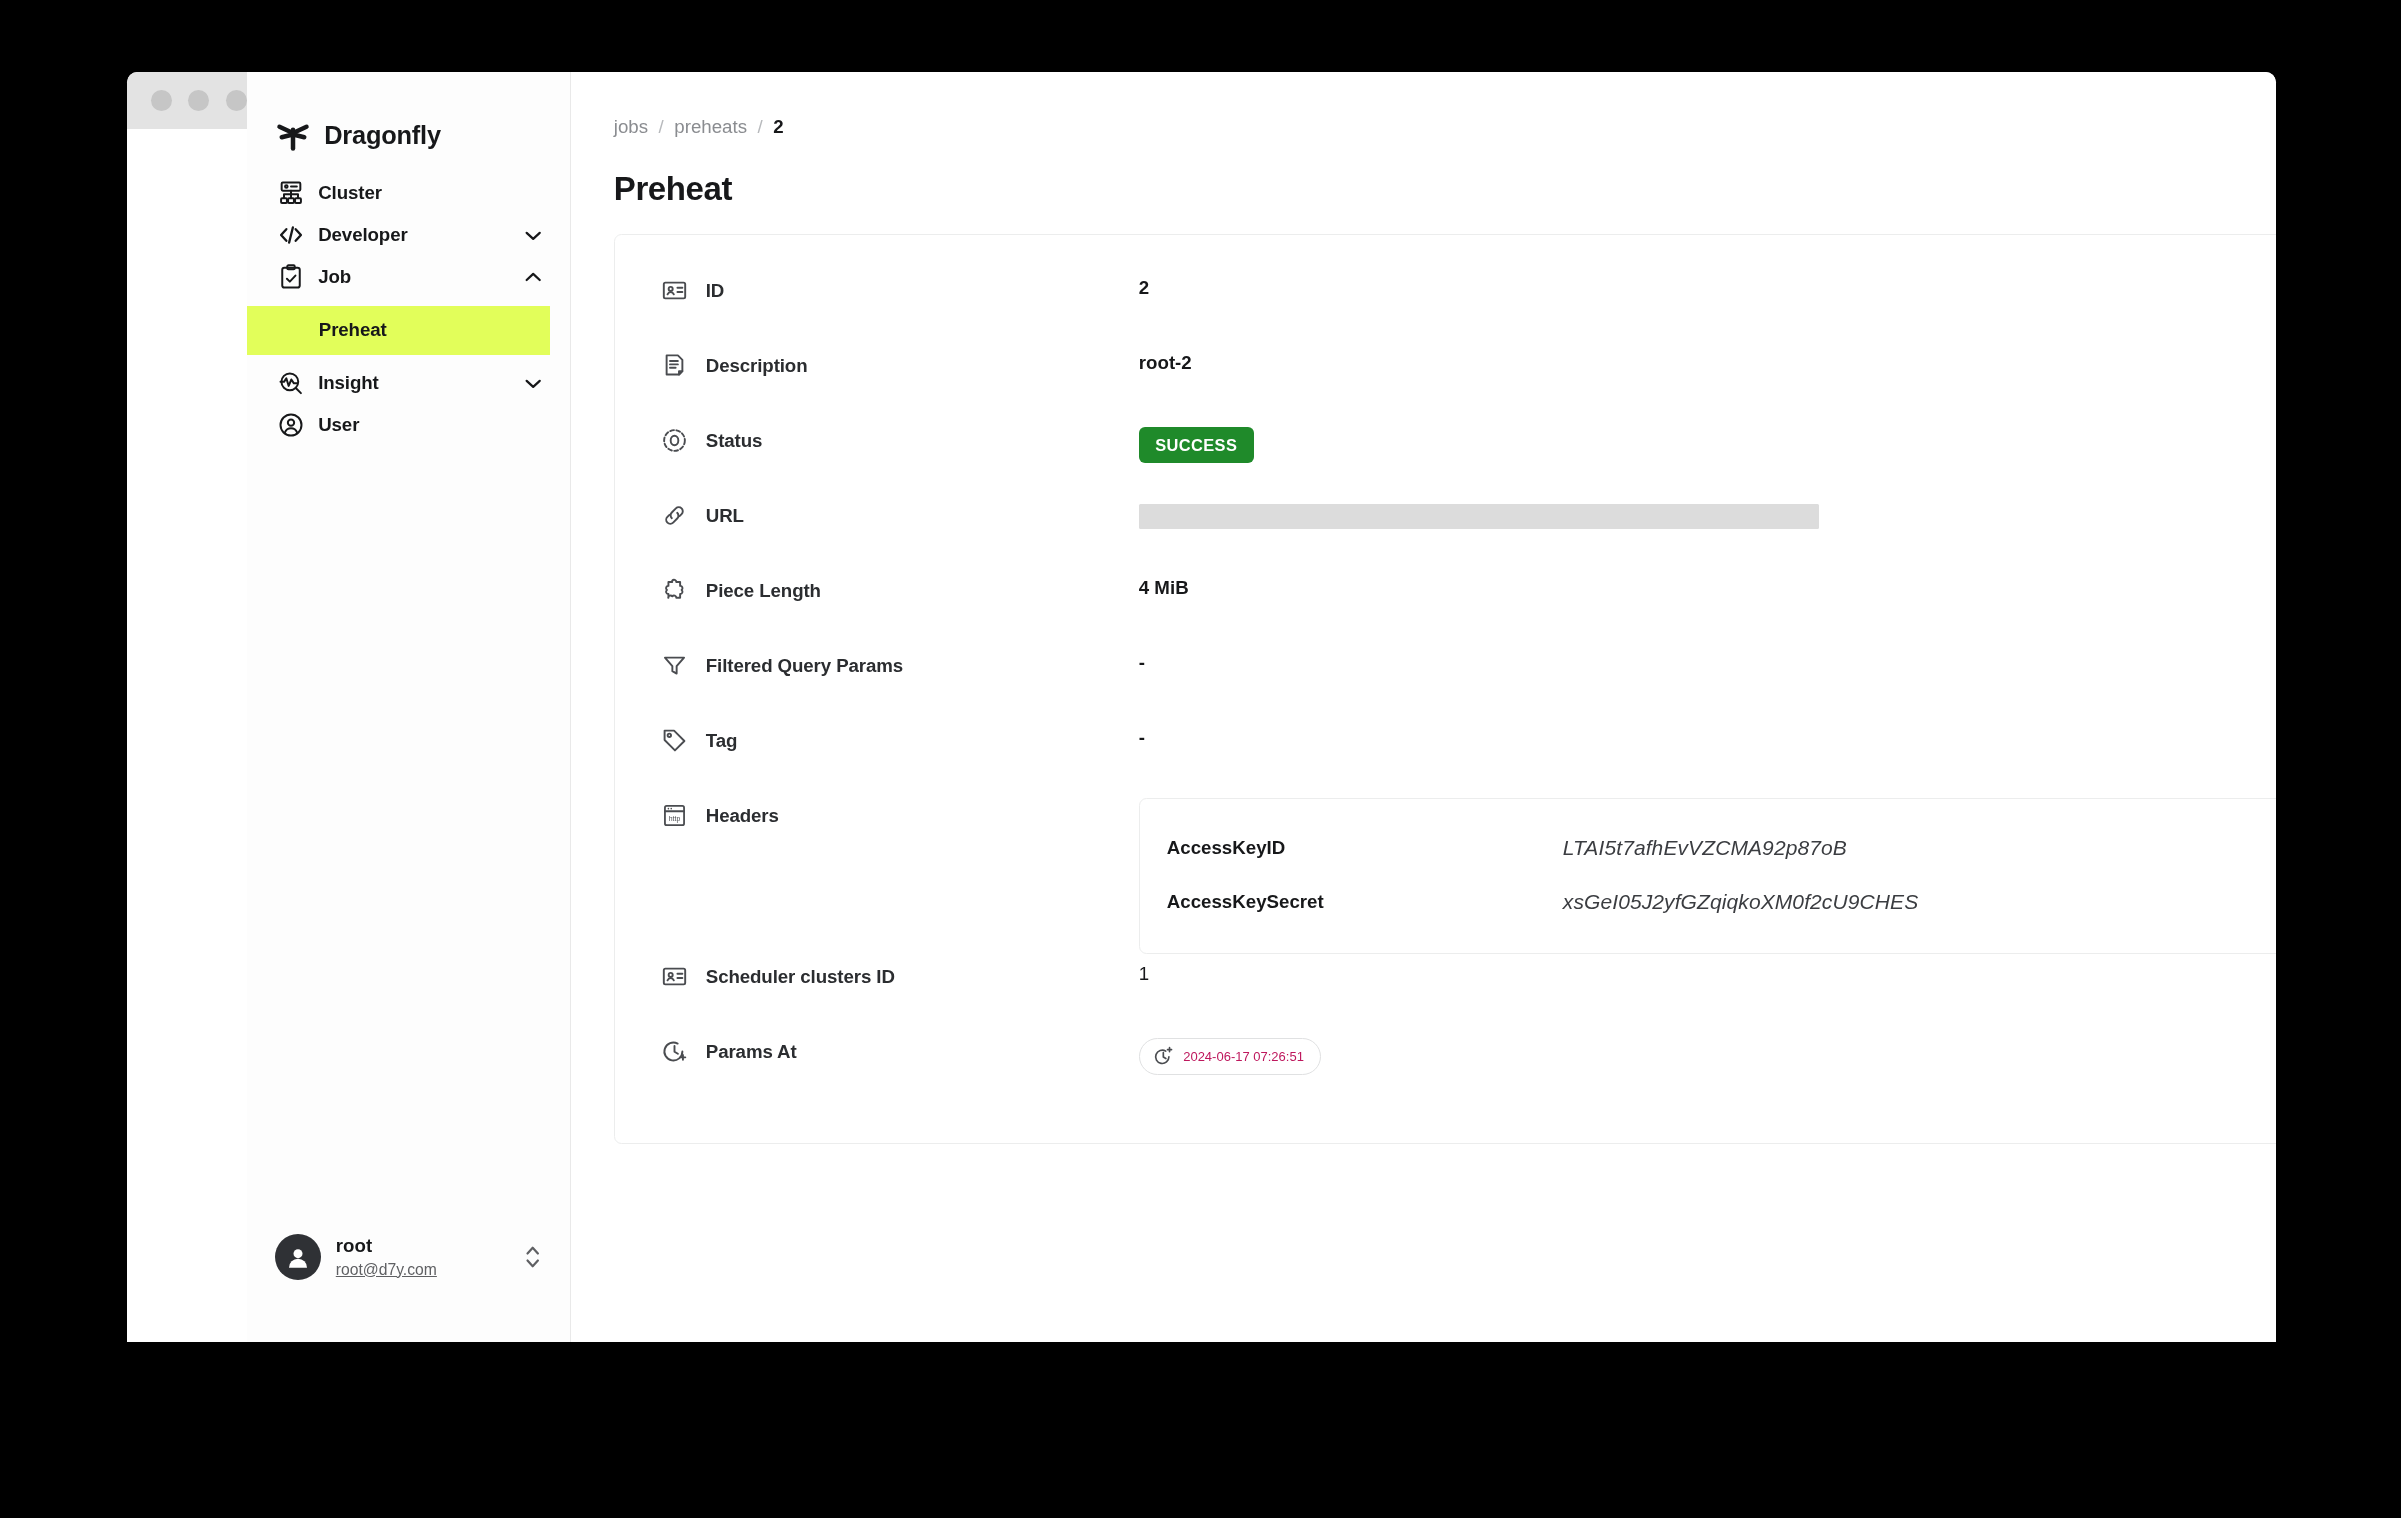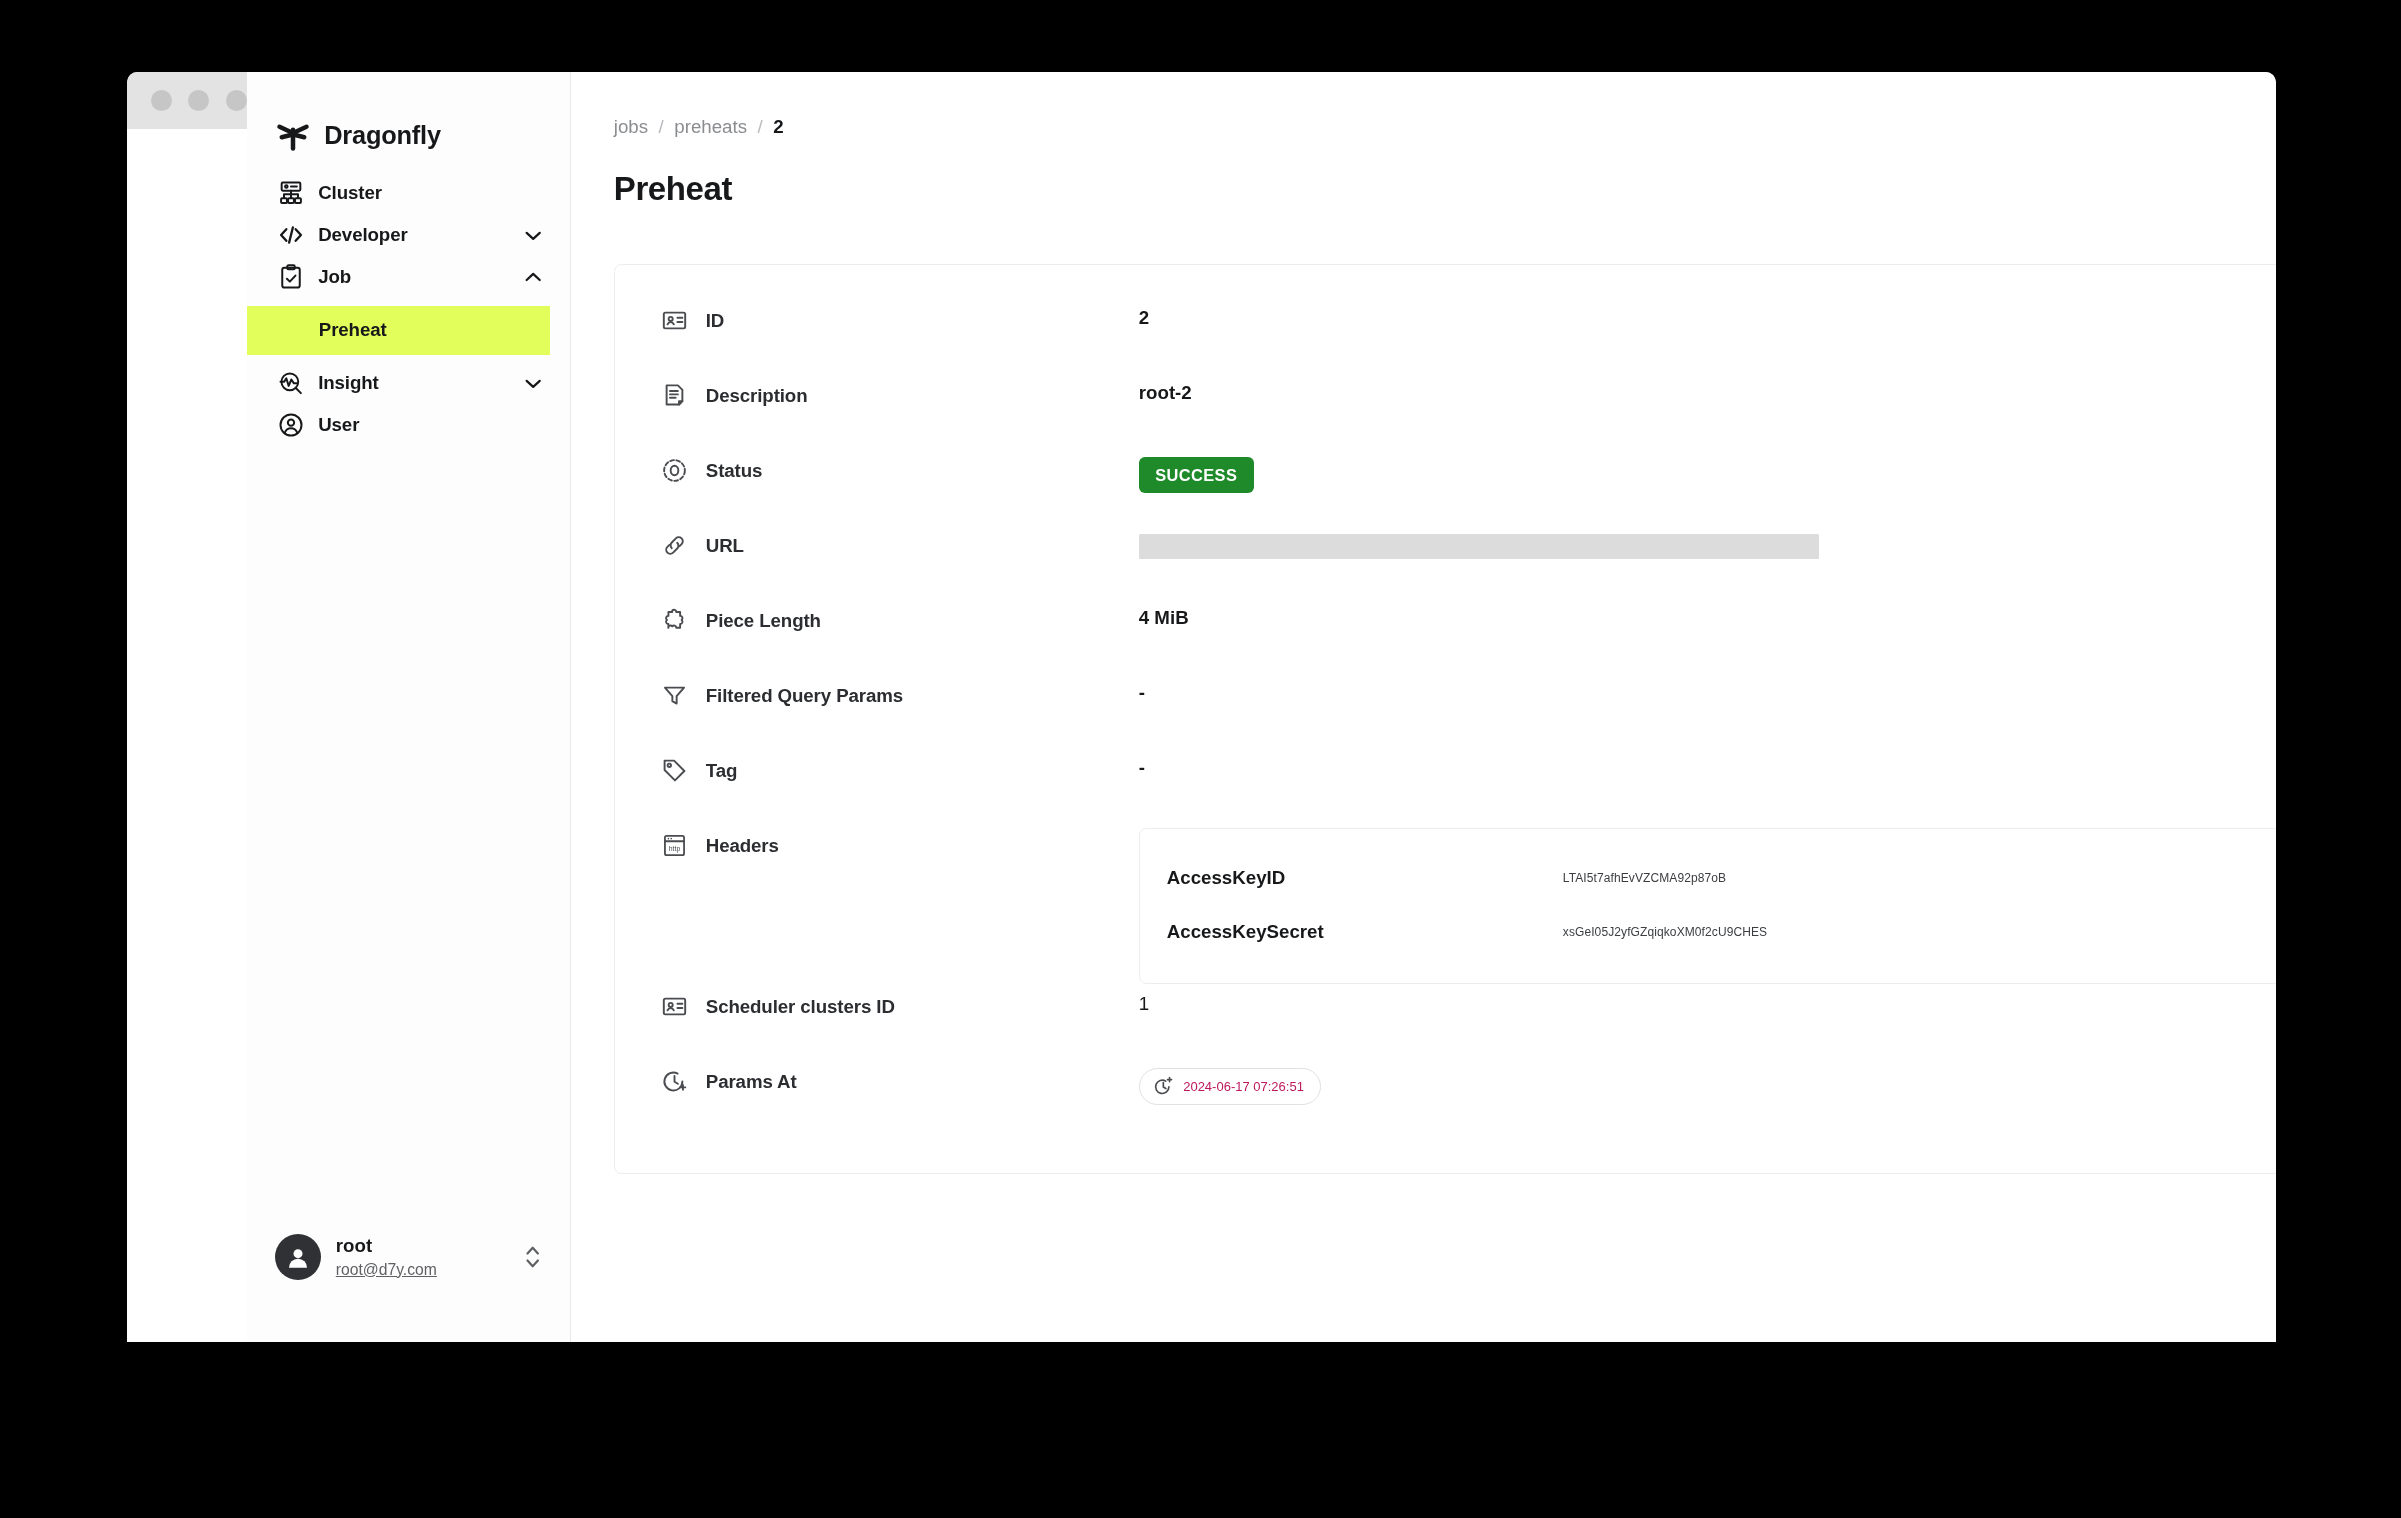--- a/index.html
+++ b/index.html
@@ -150,21 +150,21 @@
 
   .page-title {
     margin-top: 31px;
     font-size: 33px;
     font-weight: bold;
     color: #17181a;
     letter-spacing: -0.4px;
   }
 
   .card {
-    margin-top: 56px;
+    margin-top: 26px;
     border: 0.7px solid #eceded;
     border-radius: 7.5px;
     background: #fff;
     padding: 33px 0 39px 0;
   }
 
   .row {
     display: flex;
     align-items: flex-start;
     padding: 0 0 0 46px;
@@ -227,23 +227,24 @@
     padding: 0 27px;
   }
   .hkey {
     width: 396px;
     flex: 0 0 396px;
     font-size: 18.7px;
     font-weight: bold;
     color: #17181a;
   }
   .hval {
-    font-size: 12px;
+    font-size: 21px;
     color: #3b3d41;
     letter-spacing: 0.1px;
+    font-style: italic;
   }
 
   .time-chip {
     display: inline-flex;
     align-items: center;
     gap: 9px;
     border: 0.7px solid #e0e1e2;
     border-radius: 746px;
     padding: 6.7px 16.4px 6.7px 13.4px;
     background: #fff;

